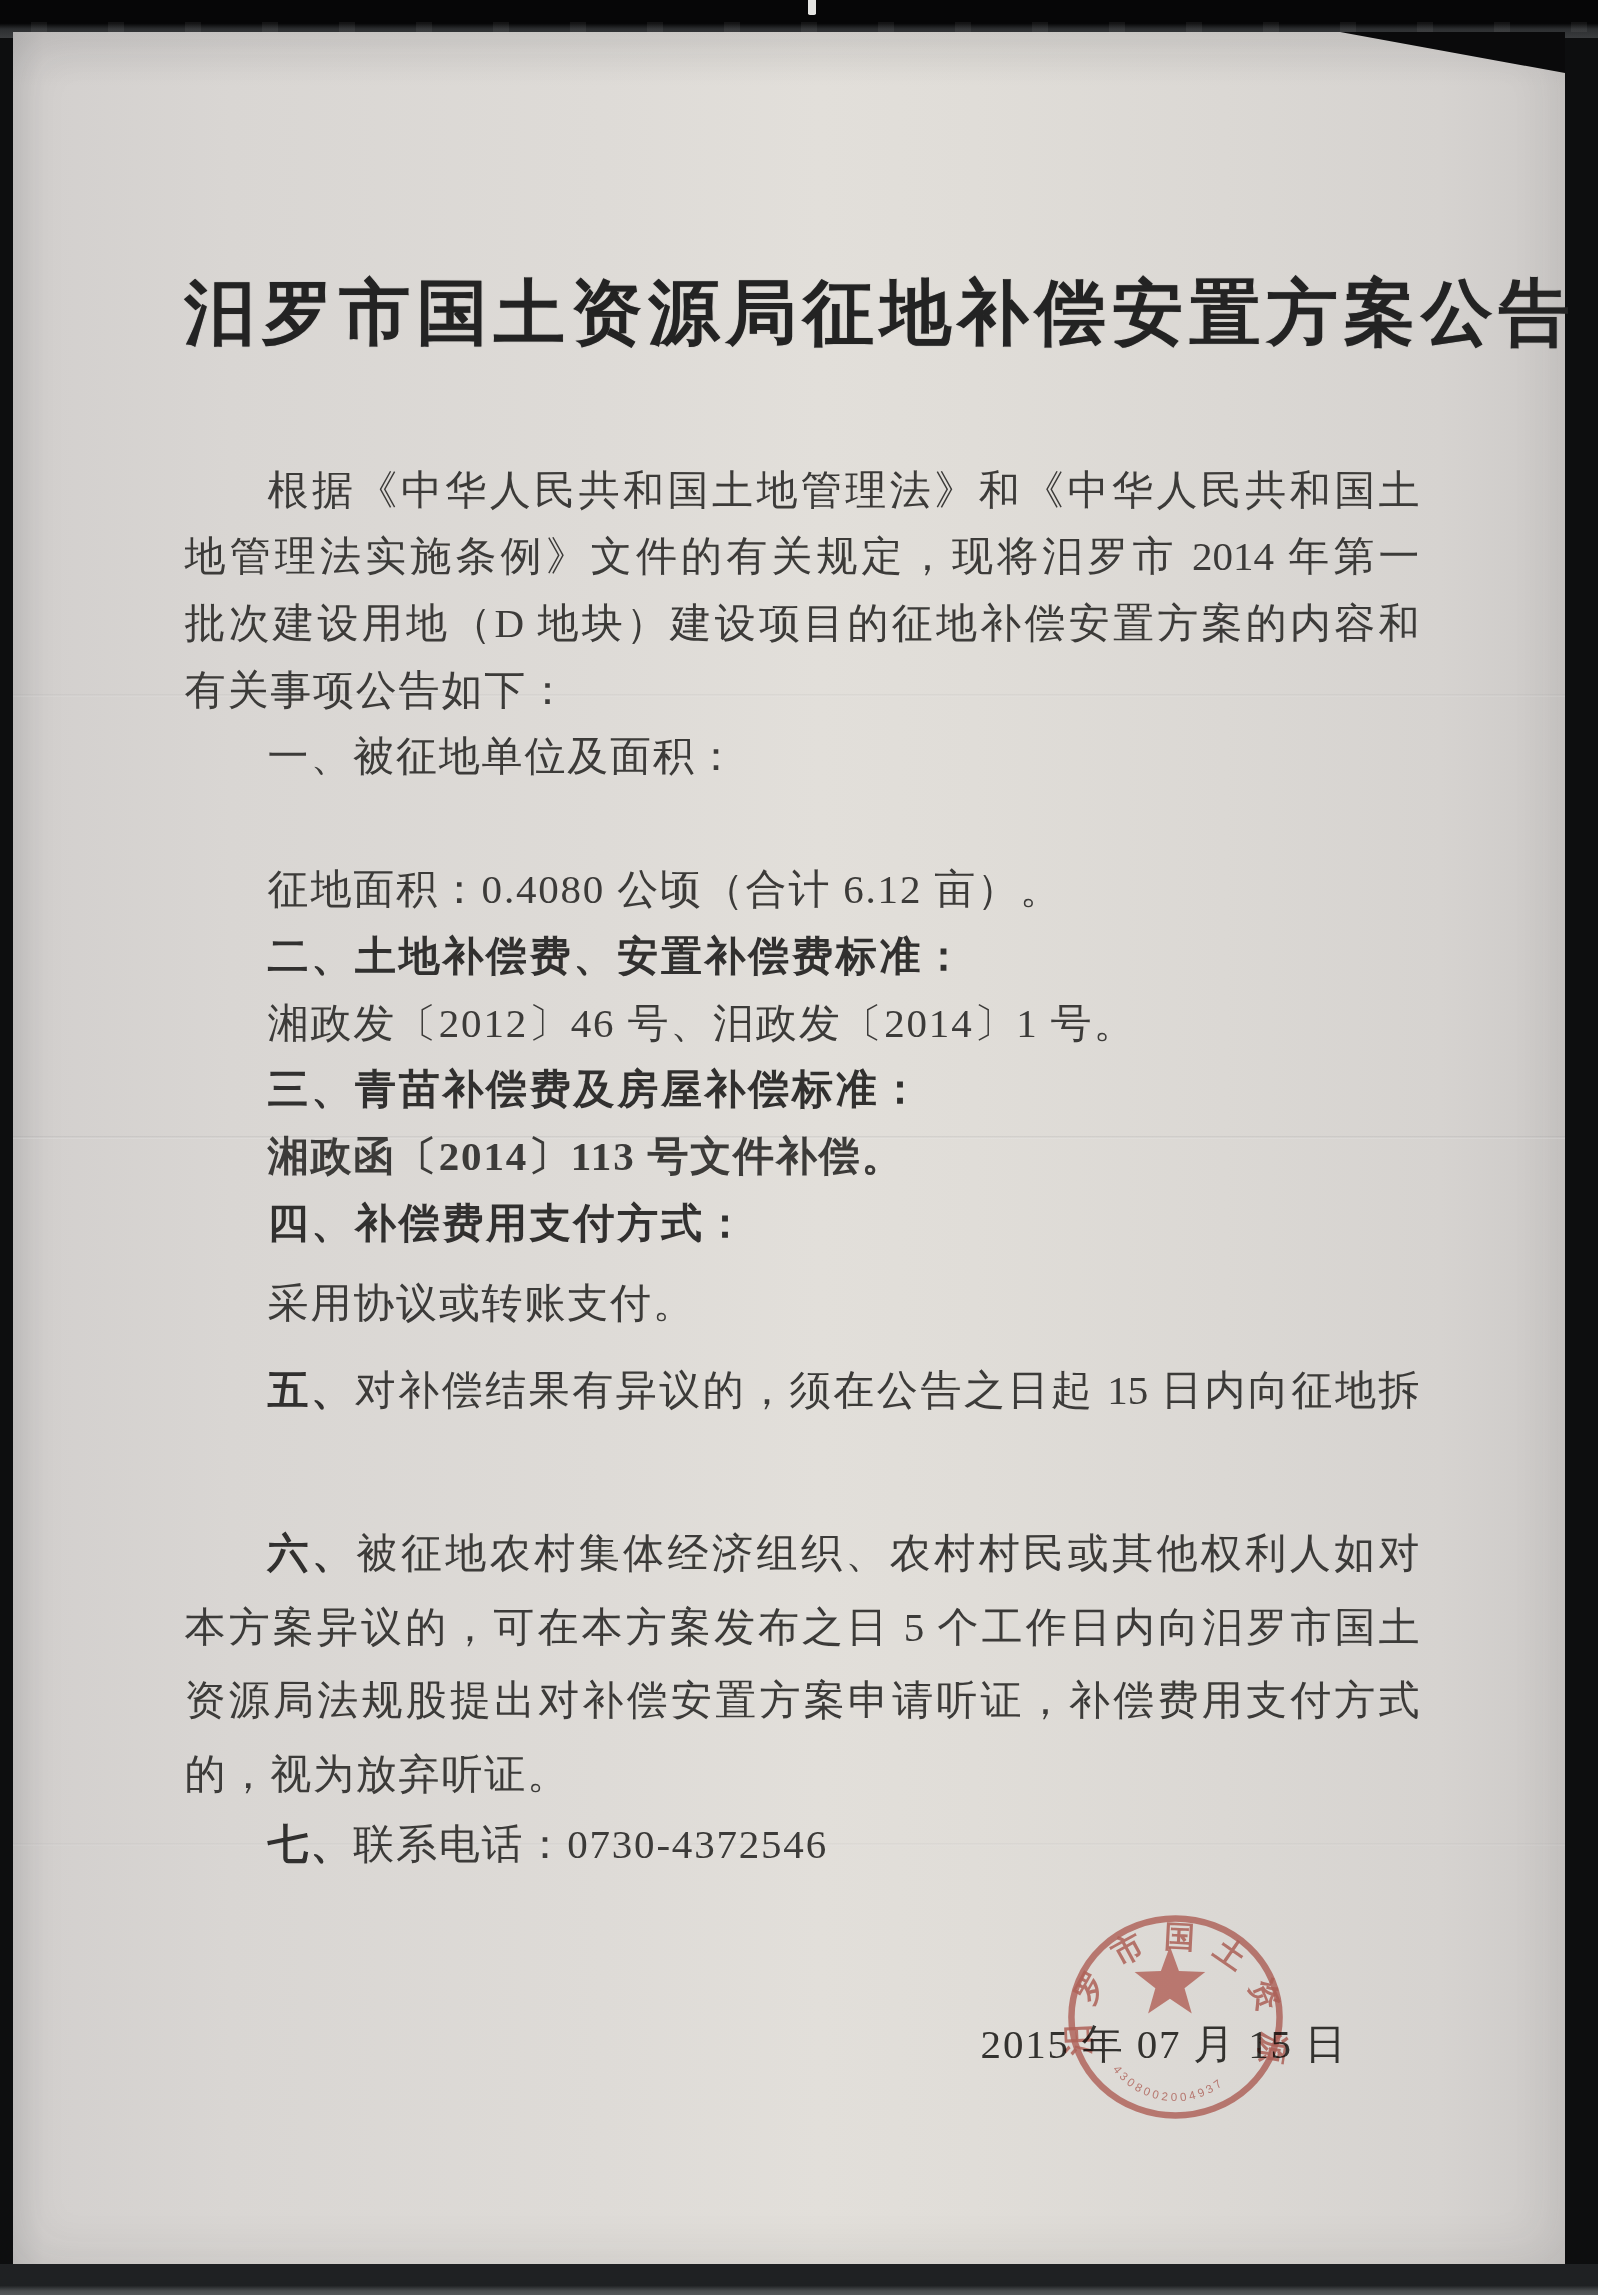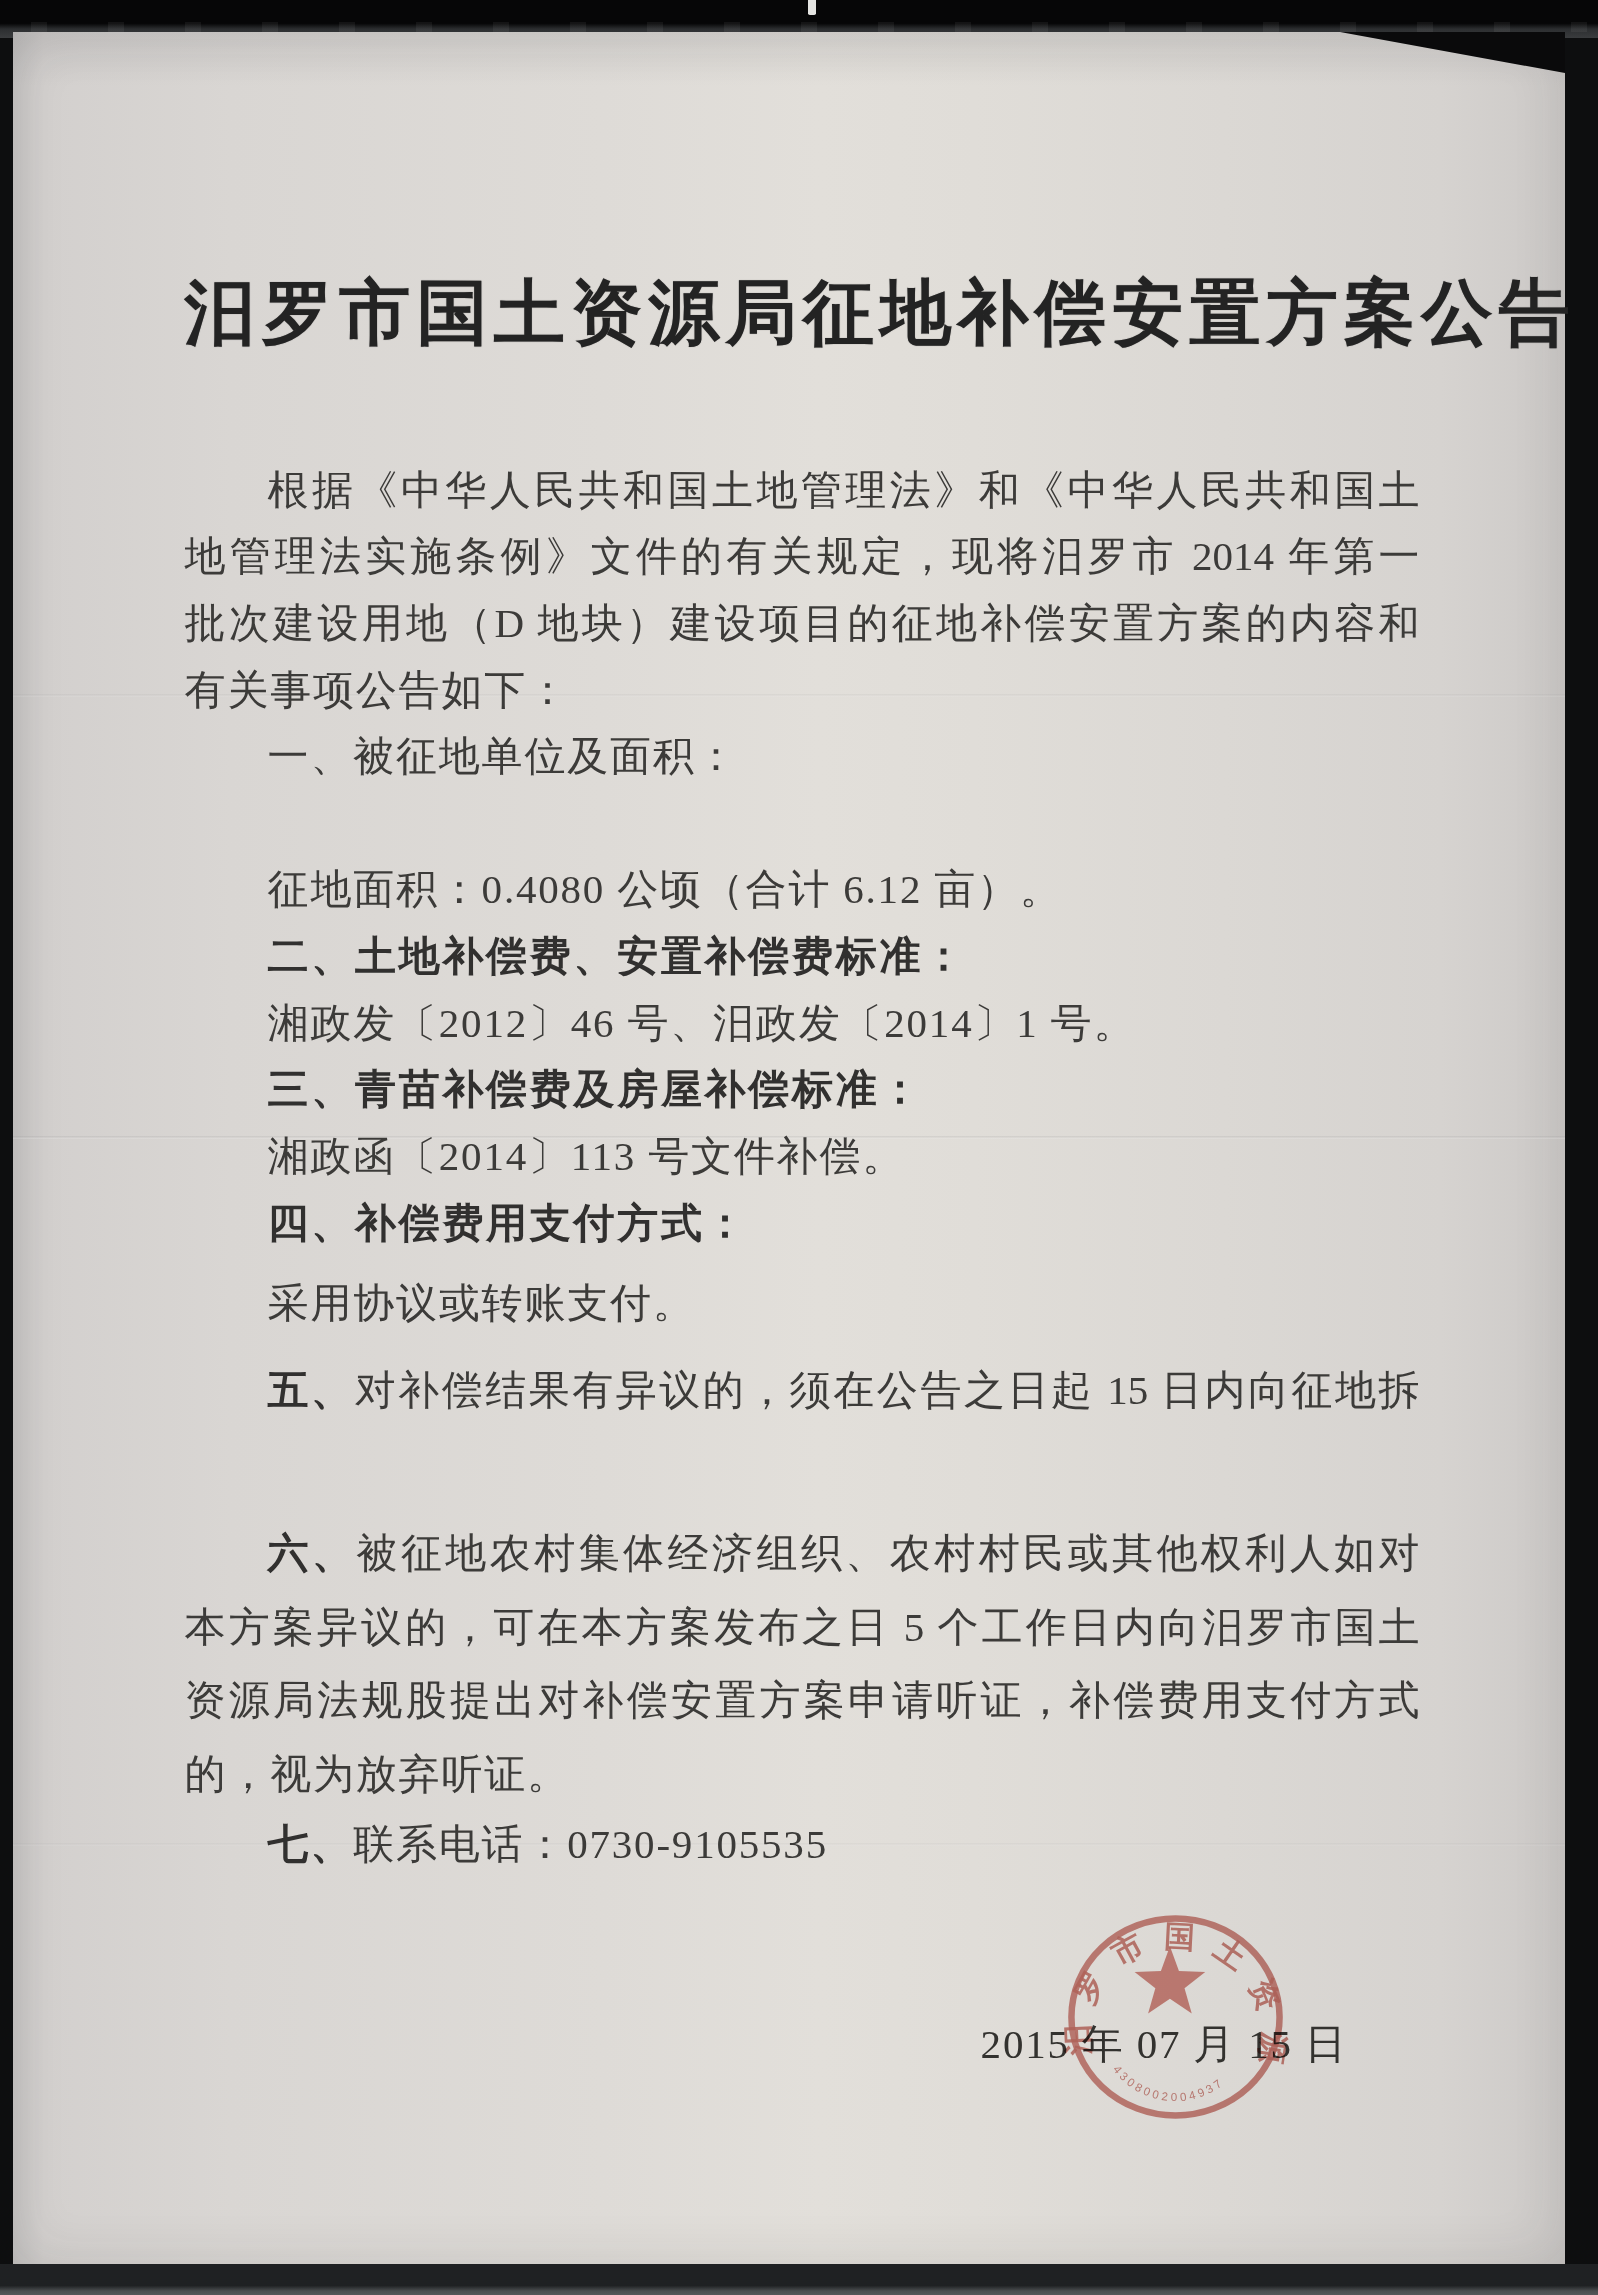--- a/index.html
+++ b/index.html
@@ -100,29 +100,29 @@
   <div class="textblock">
       <div class="line ind fill" style="top: 425px;"><span>根据《中华人民共和国土地管理法》和《中华人民共和国土</span></div>
       <div class="line fill" style="top: 491px;"><span>地管理法实施条例》文件的有关规定，现将汨罗市 2014 年第一</span></div>
       <div class="line fill" style="top: 558px;"><span>批次建设用地（D 地块）建设项目的征地补偿安置方案的内容和</span></div>
       <div class="line" style="top: 625px;"><span>有关事项公告如下：</span></div>
       <div class="line ind" style="top: 691px;"><span>一、被征地单位及面积：</span></div>
       <div class="line ind" style="top: 824px;"><span>征地面积：0.4080 公顷（合计 6.12 亩）。</span></div>
       <div class="line ind hei" style="top: 891px;"><span>二、土地补偿费、安置补偿费标准：</span></div>
       <div class="line ind" style="top: 958px;"><span>湘政发〔2012〕46 号、汨政发〔2014〕1 号。</span></div>
       <div class="line ind hei" style="top: 1024px;"><span>三、青苗补偿费及房屋补偿标准：</span></div>
-      <div class="line ind" style="top: 1091px;"><span>湘政函〔2014〕113 号文件补偿。</span></div>
+      <div class="line ind" style="top: 1091px; font-weight: bold;"><span>湘政函〔2014〕113 号文件补偿。</span></div>
       <div class="line ind hei" style="top: 1158px;"><span>四、补偿费用支付方式：</span></div>
       <div class="line ind" style="top: 1238px;"><span>采用协议或转账支付。</span></div>
       <div class="line ind fill" style="top: 1325px;"><span class="num">五、</span><span>对补偿结果有异议的，须在公告之日起 15 日内向征地拆</span></div>
       <div class="line ind fill" style="top: 1488px;"><span class="num">六、</span><span>被征地农村集体经济组织、农村村民或其他权利人如对</span></div>
       <div class="line fill" style="top: 1562px;"><span>本方案异议的，可在本方案发布之日 5 个工作日内向汨罗市国土</span></div>
       <div class="line fill" style="top: 1635px;"><span>资源局法规股提出对补偿安置方案申请听证，补偿费用支付方式</span></div>
       <div class="line" style="top: 1709px;"><span>的，视为放弃听证。</span></div>
-      <div class="line ind" style="top: 1779px;"><span class="num">七、</span><span>联系电话：0730-9105535</span></div>
+      <div class="line ind" style="top: 1779px;"><span class="num">七、</span><span>联系电话：0730-4372546</span></div>
     </div>
 
   <div class="doc-date">2015 年 07 月 15 日</div>
 
   <svg class="seal" viewBox="0 0 240 240">
     <defs>
       <path id="ringArc" d="M 30 160 A 94 94 0 1 1 210 160" fill="none"></path>
       <path id="serialArc" d="M 48 164 A 84 84 0 0 0 192 164" fill="none"></path>
     </defs>
     <ellipse cx="120" cy="114" rx="112" ry="106" fill="none" stroke="#c4645b" stroke-width="7" opacity="0.82"></ellipse>

